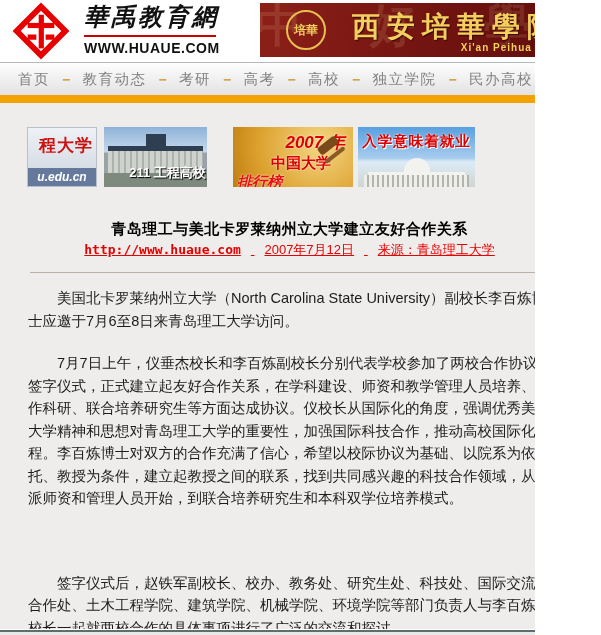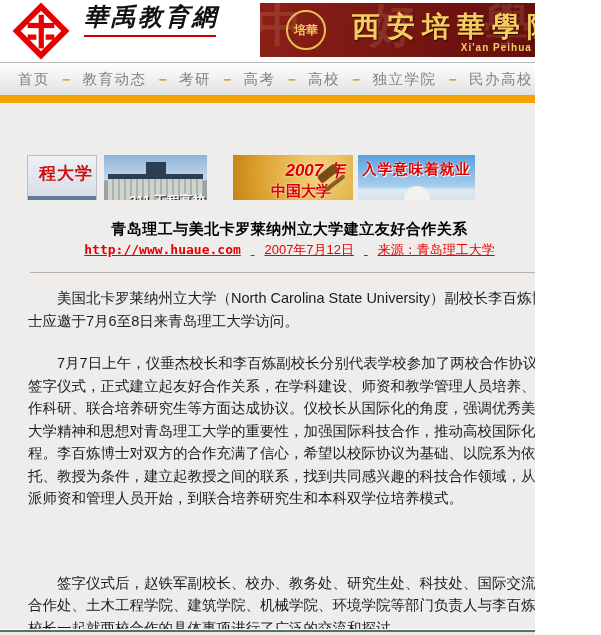--- a/index.html
+++ b/index.html
@@ -43,21 +43,21 @@
   .nav .sep { color:#cf9a3d; margin:0 9px; font-weight:bold; }
   .orange-bar { height:8px; background:#f3a202; }
 
   
   .content { position:absolute; left:0; top:103px; width:580px; height:532px;
              background:#eeedeb; border-right:1px solid #c4c4c4; overflow:hidden; }
   .gutter { position:absolute; right:0; top:103px; width:21px; height:532px; background:#fbfbfb; }
 
   
   .banner-row { position:relative; height:97px; overflow:hidden; }
-  .ad { position:absolute; top:24px; height:60px; overflow:hidden; cursor:pointer;margin-top:28px; }
+  .ad { position:absolute; top:24px; height:60px; overflow:hidden; cursor:pointer; }
   .ad1 { left:27px;  width:70px;  background:linear-gradient(#eef1f5,#d7dde6 70%); border:1px solid #b9c0cc; }
   .ad1-cn { color:#cc1111; font-family:"DejaVu Serif",serif; font-weight:bold; font-size:17px;
             text-align:right; padding:6px 3px 0 0; letter-spacing:1px; }
   .ad1-domain { position:absolute; bottom:0; left:0; right:0; height:18px; background:#64799c;
             color:#fff; font-style:italic; font-weight:bold; font-size:12px; text-align:center;
             line-height:18px; }
   .ad2 { left:104px; width:103px; background:linear-gradient(#8fb3d9,#c4d7ea 40%,#c4d7ea 42%,#9aa2a8 43%); }
   .b2-tower  { position:absolute; top:7px; left:50%; transform:translateX(-50%); width:20px; height:13px; background:#2e3f52; }
   .b2-roof   { position:absolute; top:19px; left:4px; right:4px; height:5px; background:#2e3f52; }
   .b2-facade { position:absolute; top:24px; left:4px; right:4px; height:22px;
@@ -125,20 +125,21 @@
       <svg width="64" height="58" viewBox="0 0 100 100">
         <path fill="#e60000" fill-rule="evenodd" d="M50 1 L99 50 L50 99 L1 50 Z M50 15 L15 50 L50 85 L85 50 Z"></path>
         <path fill="#e60000" d="M46 22 h9 v58 h-9 z"></path>
         <path fill="#e60000" d="M27 36 h46 v9 h-46 z"></path>
         <path fill="#e60000" d="M27 56 h15 v9 h-15 z M58 56 h15 v9 h-15 z"></path>
       </svg>
     </a>
     <div class="brand">
       <div class="site-name">華禹教育網</div>
       <div class="red-rule"></div>
+      <div class="site-url">WWW.HUAUE.COM</div>
     </div>
     <div class="peihua">
       <div class="watermark">中 好 學</div>
       <div class="emblem">培華</div>
       <div class="cn">西安培華學院</div>
       <div class="en">Xi'an Peihua University</div>
     </div>
   </div>
 
   <div class="nav">

